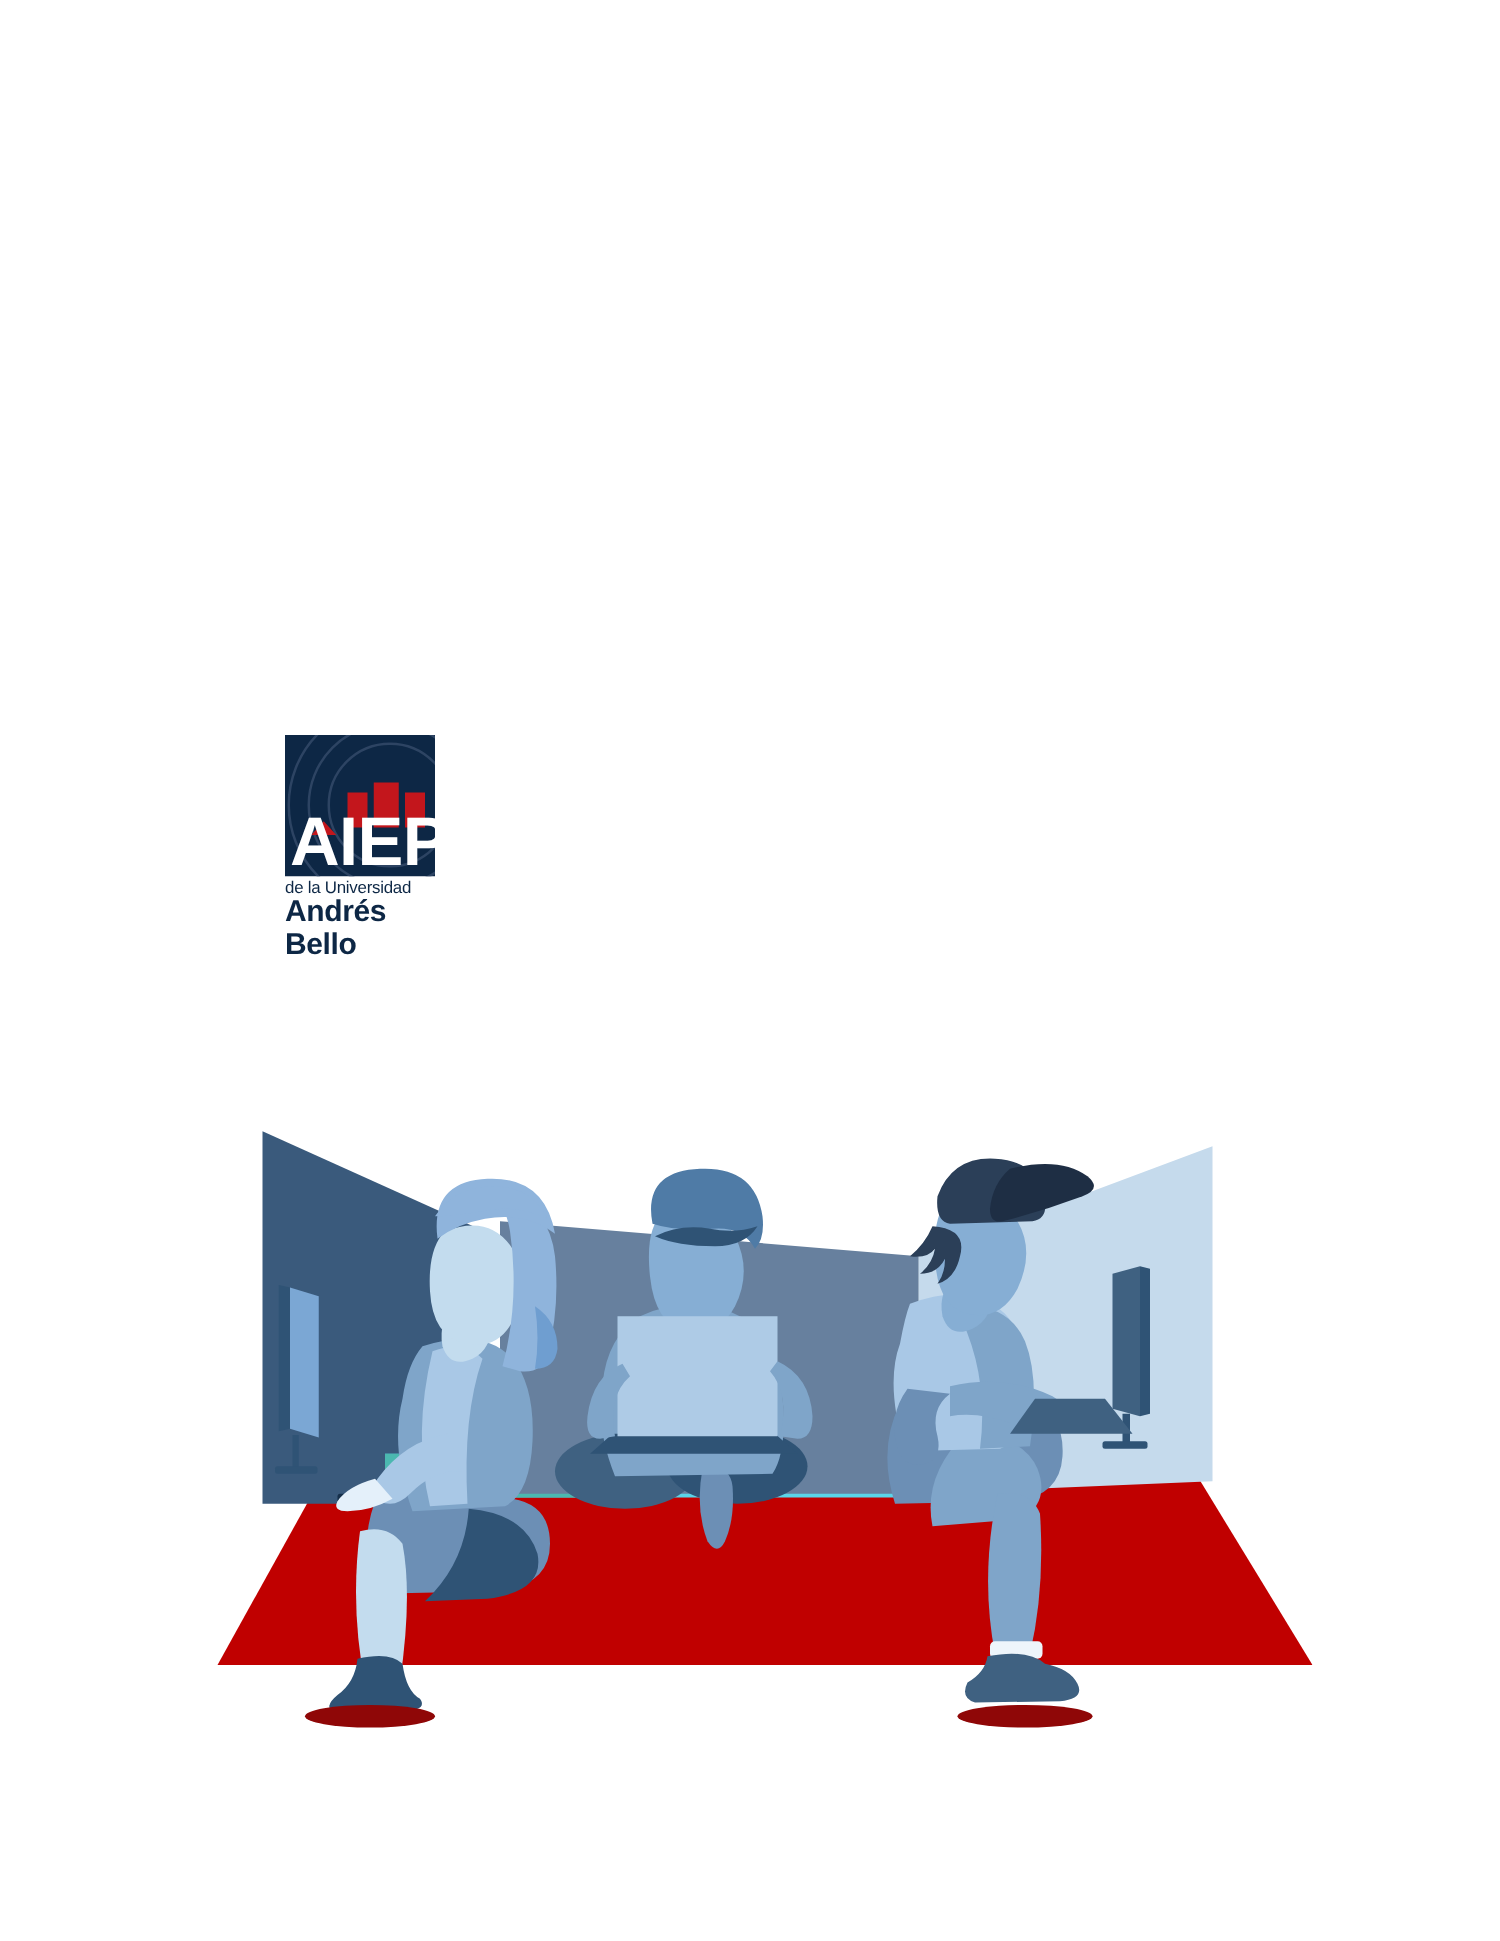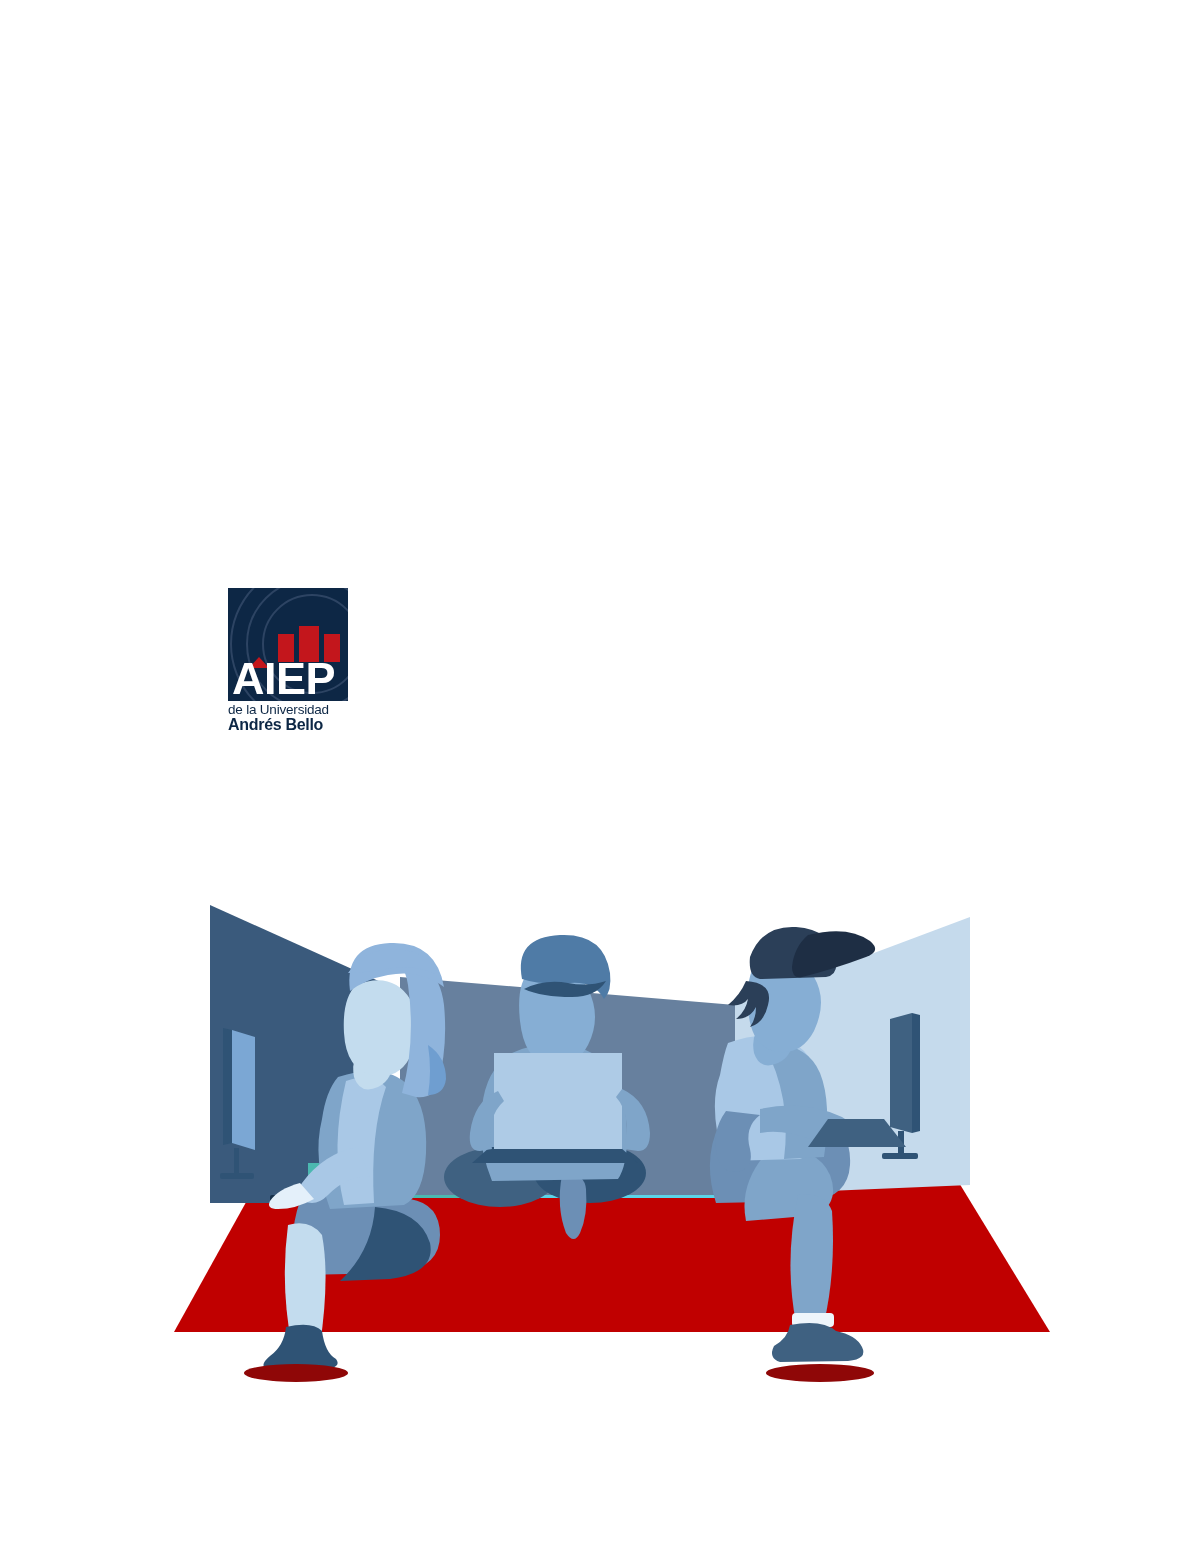--- a/index.html
+++ b/index.html
@@ -83,38 +83,38 @@
     width: 0; height: 0;
     border-left: 10px solid transparent;
     border-right: 10px solid transparent;
     border-bottom: 11px solid #c3161c;
   }
 
   .logo-aiep {
     position: absolute;
     left: 4px;
     bottom: 2px;
-    font-size: 45px;
+    font-size: 55px;
     font-weight: 700;
     letter-spacing: -0.5px;
     color: #ffffff;
     line-height: 0.92;
     font-family: "Liberation Sans", sans-serif;
   }
 
   .logo-sub1 {
     margin-top: 2px;
     font-size: 13.5px;
     font-weight: 400;
     color: #0d2745;
     line-height: 1.06;
     letter-spacing: -0.2px;
   }
   .logo-sub2 {
-    font-size: 16px;
+    font-size: 24px;
     font-weight: 700;
     color: #0d2745;
     line-height: 1.06;
     letter-spacing: -0.3px;
   }
 
   
   .titles {
     position: absolute;
     left: 400px;

